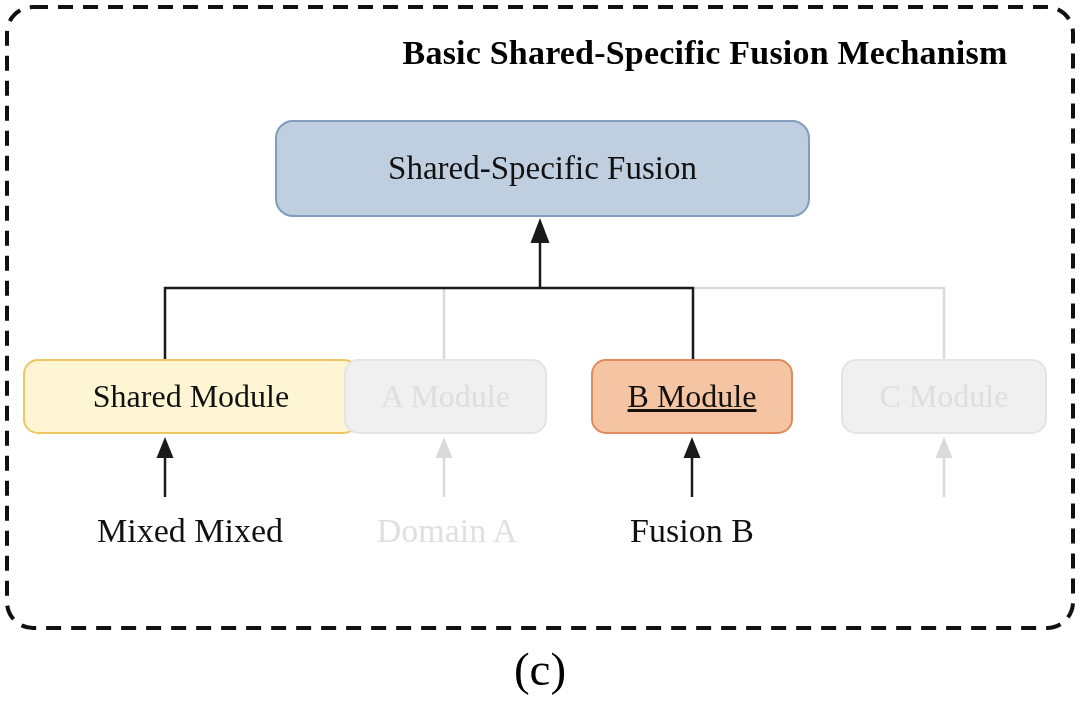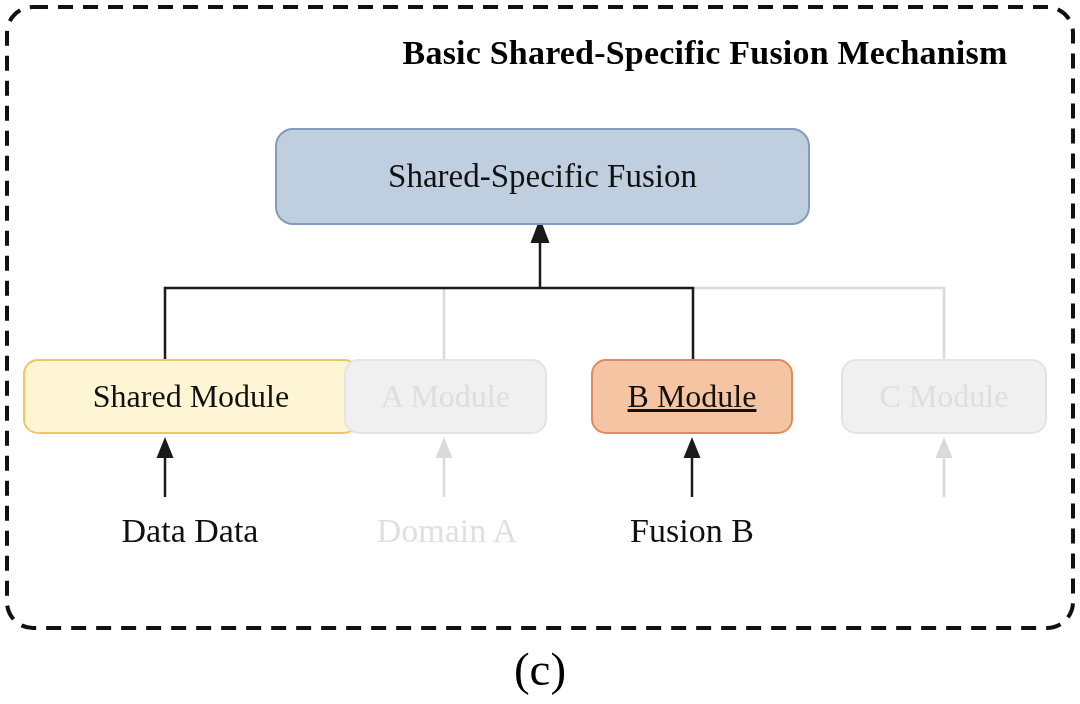--- a/index.html
+++ b/index.html
@@ -34,21 +34,20 @@
     justify-content: center;
     text-align: center;
   }
   .fusion-box {
     left: 275px; top: 120px; width: 535px; height: 97px;
     background: #bfcfe0;
     border: 2px solid #829cbe;
     border-radius: 18px;
     font-size: 33px;
     color: #111111;
-    margin-top: 8px;
   }
   .module-box {
     top: 359px;
     height: 75px;
     border-radius: 15px;
     font-size: 32px;
     color: #111111;
   }
   .module-shared {
     left: 23px; width: 336px;
@@ -133,19 +132,19 @@
   <div class="box module-box module-a">
     <span>A Module</span>
   </div>
   <div class="box module-box module-b">
     <span>B Module</span>
   </div>
   <div class="box module-box module-c">
     <span>C Module</span>
   </div>
 
-  <div class="input-label label-mixed">Data Data</div>
+  <div class="input-label label-mixed">Mixed Mixed</div>
   <div class="input-label label-dom-a">Domain A</div>
   <div class="input-label label-dom-b">Fusion B</div>
 
   <div class="figure-caption">(c)</div>
 
 </div>
 
 </body></html>

